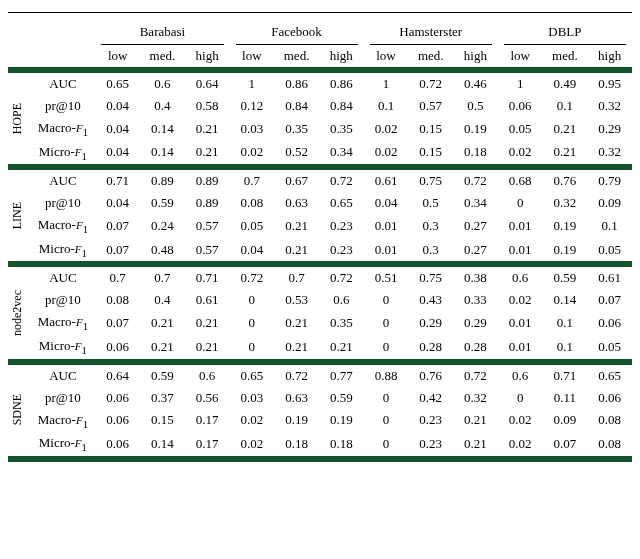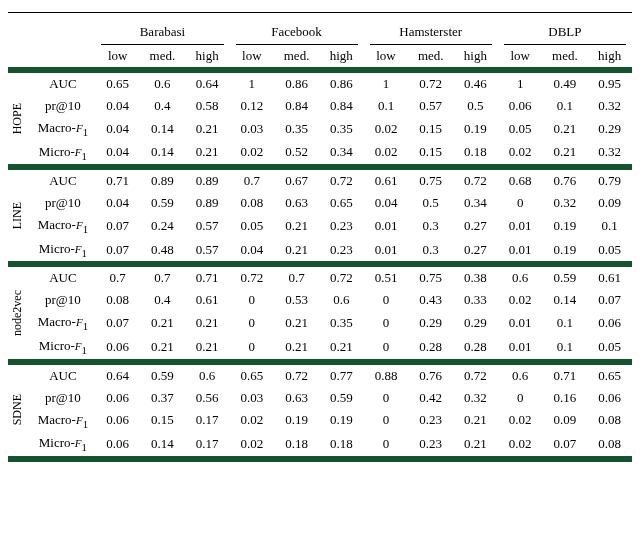--- a/index.html
+++ b/index.html
@@ -312,21 +312,21 @@
         <td>0.06</td>
         <td>0.37</td>
         <td>0.56</td>
         <td>0.03</td>
         <td>0.63</td>
         <td>0.59</td>
         <td>0</td>
         <td>0.42</td>
         <td>0.32</td>
         <td>0</td>
-        <td>0.16</td>
+        <td>0.11</td>
         <td>0.06</td>
       </tr>
       <tr>
         <td class="metric-cell">Macro-<span class="f1sub">F</span><sub>1</sub></td>
         <td>0.06</td>
         <td>0.15</td>
         <td>0.17</td>
         <td>0.02</td>
         <td>0.19</td>
         <td>0.19</td>

